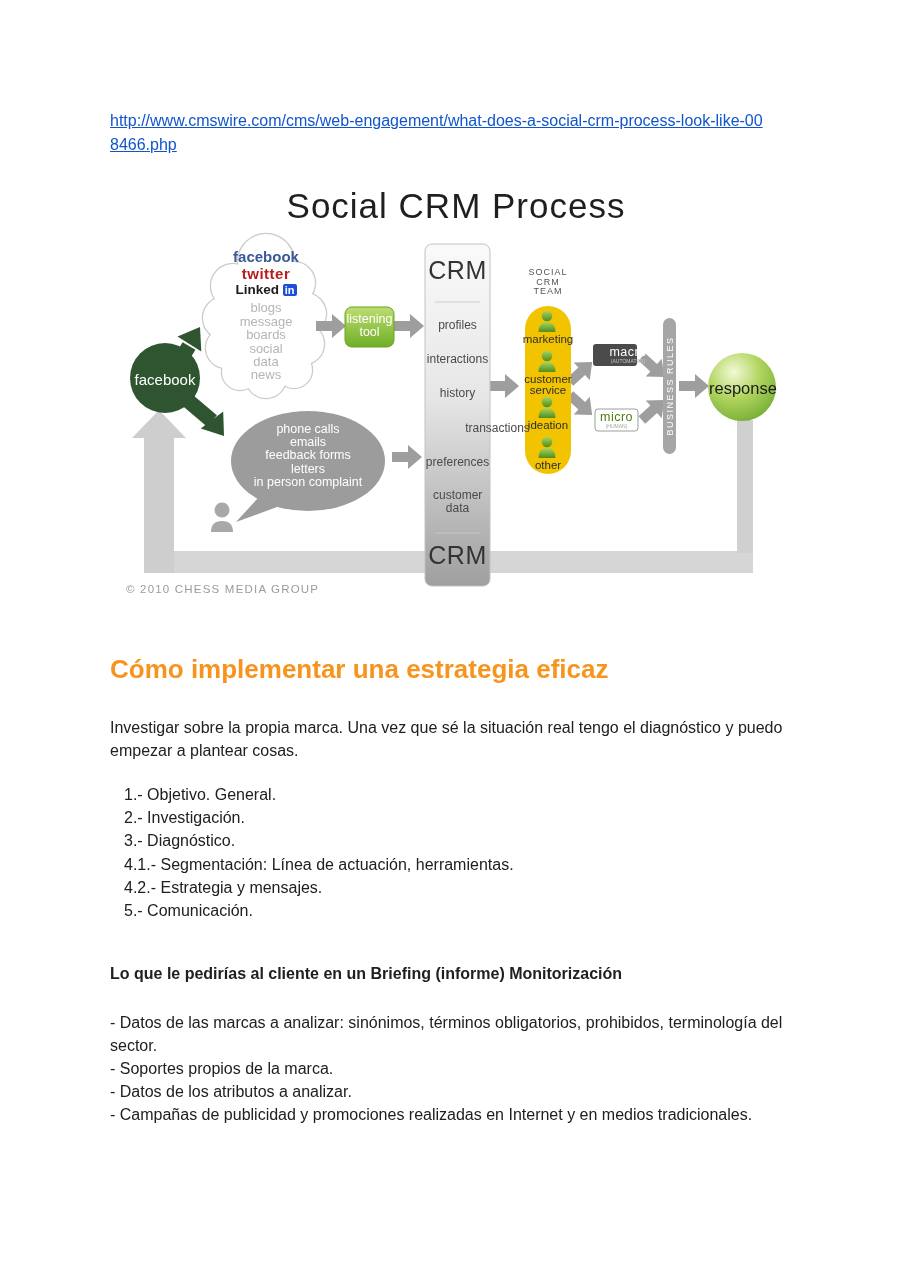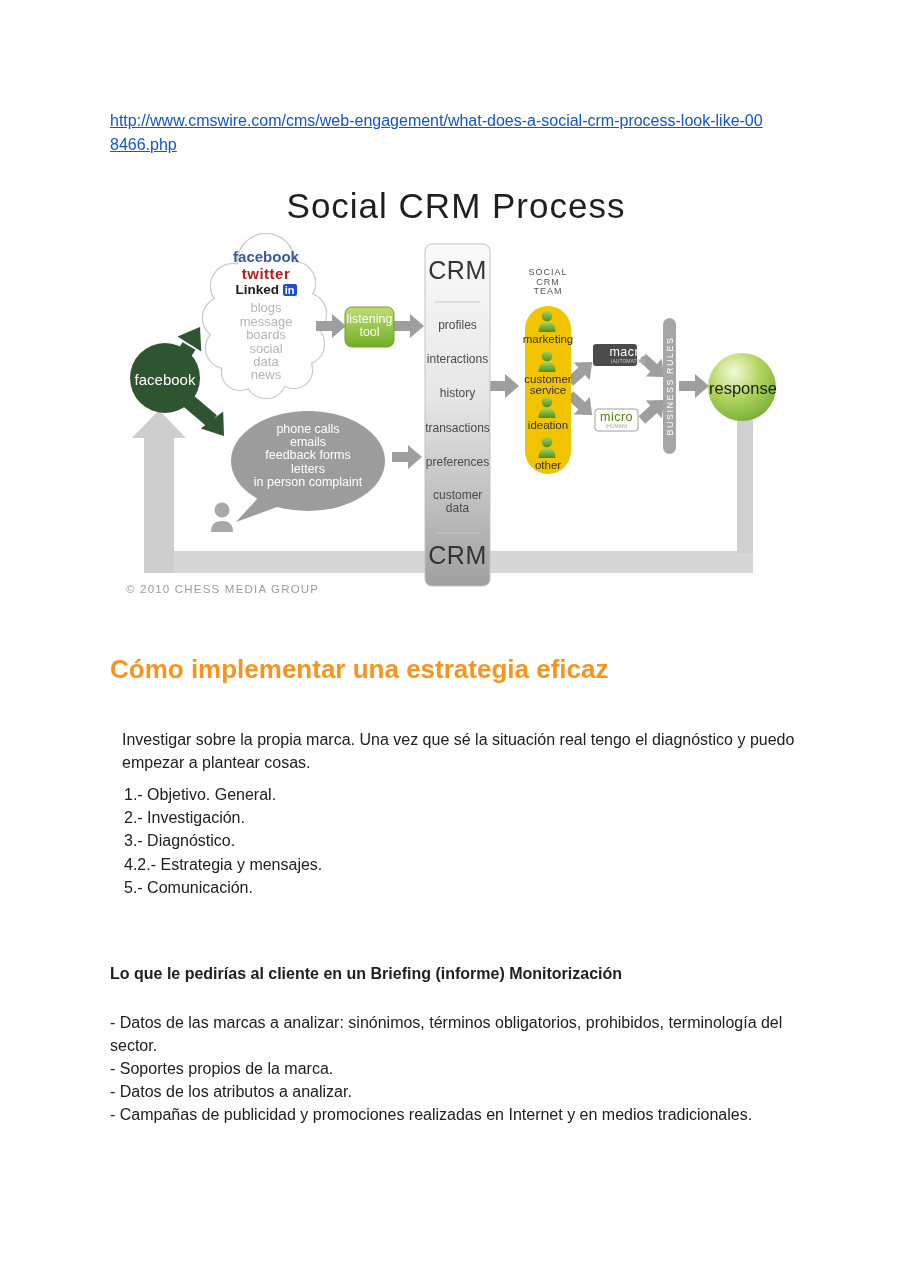--- a/index.html
+++ b/index.html
@@ -31,21 +31,21 @@
   .macro-main{font-size:12.5px;line-height:12px;color:#fff;letter-spacing:.5px;}
   .macro-sub{font-size:5px;line-height:6px;color:#c8c8c8;}
   .micro-main{font-size:12.5px;line-height:12px;color:#4d7c0f;letter-spacing:.5px;}
   .micro-sub{font-size:5px;line-height:6px;color:#a5a5a5;}
   .response-label{font-size:16.5px;color:#1c1c1c;}
   .bubble-text{color:#fff;font-size:12.5px;line-height:13.2px;}
   .bubble-text span{display:block;}
   .d-copy{position:absolute;left:18px;top:397px;font-size:11.5px;letter-spacing:1.2px;color:#9b9b9b;}
   
   .heading{position:absolute;left:110px;top:654px;margin:0;font-size:26px;font-weight:bold;color:#f7941e;}
-  .intro{position:absolute;left:110px;top:716px;width:714px;margin:12px;font-size:16px;line-height:23px;}
+  .intro{position:absolute;left:110px;top:716px;width:714px;margin:0;font-size:16px;line-height:23px;}
   .steps{position:absolute;left:124px;top:783px;width:714px;font-size:16px;line-height:23.2px;}
   .subheading{position:absolute;left:110px;top:965px;width:716px;font-size:16px;font-weight:bold;}
   .briefing{position:absolute;left:110px;top:1011px;width:716px;font-size:16px;line-height:23px;}
 </style>
 </head>
 <body>
 
 <div>
 
   <a class="src-link">
@@ -179,21 +179,21 @@
     <div class="d-label cloud-item" style="left:130px;top:156px;width:56px;">social data</div>
     <div class="d-label cloud-item" style="left:110px;top:182px;width:96px;">news</div>
 
     <div class="d-label community-label" style="left:20px;top:185px;width:74px;">facebook</div>
     <div class="d-label listening-label" style="left:238px;top:127px;width:47px;">listening tool</div>
 
     <div class="d-label crm-title" style="left:317px;top:70px;width:65px;">CRM</div>
     <div class="d-label crm-item" style="left:317px;top:133px;width:65px;">profiles</div>
     <div class="d-label crm-item" style="left:317px;top:167px;width:65px;">interactions</div>
     <div class="d-label crm-item" style="left:317px;top:201px;width:65px;">history</div>
-    <div class="d-label crm-item" style="left:317px;top:236px;width:65px;">transactions</div>
+    <div class="d-label crm-item" style="left:317px;top:236px;width:65px;padding-left:40px;">transactions</div>
     <div class="d-label crm-item" style="left:317px;top:270px;width:65px;">preferences</div>
     <div class="d-label crm-item" style="left:325px;top:303px;width:49px;">customer data</div>
     <div class="d-label crm-title" style="left:317px;top:355px;width:65px;">CRM</div>
 
     <div class="d-label team-head" style="left:407px;top:82px;width:66px;">
       <span>SOCIAL</span>
       <span>CRM</span>
       <span>TEAM</span>
     </div>
     <div class="d-label team-role" style="left:407px;top:148px;width:66px;">marketing</div>
@@ -223,20 +223,21 @@
     <div class="d-copy">© 2010 CHESS MEDIA GROUP</div>
   </div>
 
   <h1 class="heading">Cómo implementar una estrategia eficaz</h1>
   <p class="intro">Investigar sobre la propia marca. Una vez que sé la situación real tengo el diagnóstico y puedo empezar a plantear cosas.</p>
 
   <div class="steps">
     <div>1.- Objetivo. General.</div>
     <div>2.- Investigación.</div>
     <div>3.- Diagnóstico.</div>
+    <div>4.1.- Segmentación: Línea de actuación, herramientas.</div>
     <div>4.2.- Estrategia y mensajes.</div>
     <div>5.- Comunicación.</div>
   </div>
 
   <div class="subheading">Lo que le pedirías al cliente en un Briefing (informe) Monitorización</div>
 
   <div class="briefing">
     <div>- Datos de las marcas a analizar: sinónimos, términos obligatorios, prohibidos, terminología del sector.</div>
     <div>- Soportes propios de la marca.</div>
     <div>- Datos de los atributos a analizar.</div>

